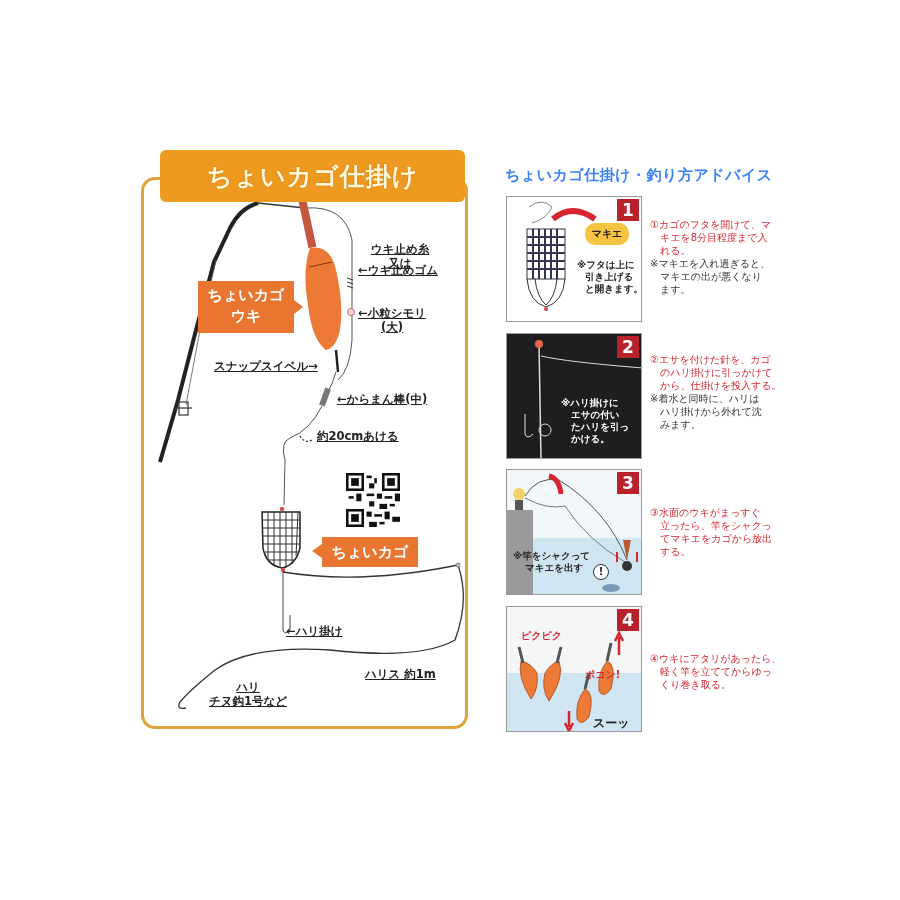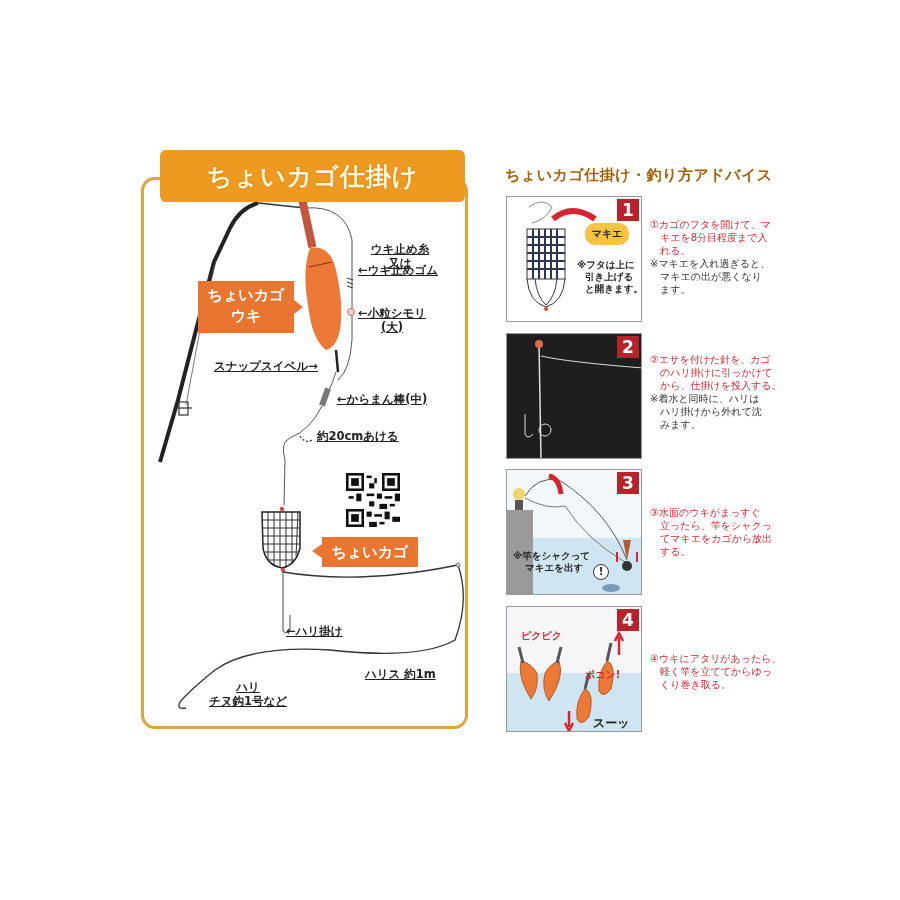--- a/index.html
+++ b/index.html
@@ -15,21 +15,21 @@
     text-shadow:0 0 2px #c97500; }
   .diagram-svg { left:140px; top:190px; width:340px; height:540px; }
   .lbl { font-size:11.5px; font-weight:bold; color:#222; white-space:nowrap; line-height:14px;text-decoration:underline; }
   .lbl.center { text-align:center; }
   .callout { background:#e87530; color:#fff; font-weight:bold; text-align:center; }
   .callout-float { left:198px; top:281px; width:96px; height:52px; font-size:15px; line-height:21px;
     padding-top:4px; box-sizing:border-box; }
   .callout-kago { left:322px; top:537px; width:96px; height:30px; font-size:15px; line-height:30px; }
   .qr { left:345px; top:473px; width:56px; height:54px; }
   
-  .right-title { left:505px; top:166px; font-size:15px; font-weight:bold; color:#a16207; white-space:nowrap; letter-spacing:0.5px; }
+  .right-title { left:505px; top:166px; font-size:15px; font-weight:bold; color:#3b82f6; white-space:nowrap; letter-spacing:0.5px; }
   .step-panel { left:506px; width:136px; height:126px; border:1.5px solid #9a9a9a; box-sizing:border-box; overflow:hidden; }
   .step-num { right:2px; top:2px; width:22px; height:22px; background:#b8222a; color:#fff;
     font-weight:bold; font-size:17px; text-align:center; line-height:22px; }
   .step-desc { left:650px; width:150px; font-size:10px; line-height:13px; font-weight:normal; }
   .step-desc .red { color:#d8242f; }
   .step-desc .note { color:#333; }
   .panel-note { font-size:9.5px; font-weight:bold; line-height:12px; white-space:nowrap; }
 </style>
 </head>
 <body>
@@ -173,20 +173,26 @@
 </div>
 
 <div class="abs step-panel" style="top:333px;background:#1e1e1e;">
   <svg class="abs" style="left:0;top:0;" width="136" height="126">
     <line x1="32" y1="8" x2="34" y2="126" stroke="#ddd" stroke-width="1.5"></line>
     <circle cx="32" cy="10" r="4" fill="#e7674a"></circle>
     <path d="M34 22 Q60 28 136 34" stroke="#ddd" fill="none"></path>
     <path d="M18 80 L18 100 Q20 106 26 100" stroke="#ddd" fill="none"></path>
     <circle cx="38" cy="96" r="6" stroke="#ddd" fill="none"></circle>
   </svg>
+  <div class="abs panel-note" style="left:54px;top:63px;color:#fff;">
+    <div>※ハリ掛けに</div>
+    <div style="padding-left:10px;">エサの付い</div>
+    <div style="padding-left:10px;">たハリを引っ</div>
+    <div style="padding-left:10px;">かける。</div>
+  </div>
   <div class="abs step-num">2</div>
 </div>
 <div class="abs step-desc" style="top:353px;">
   <div class="red">②エサを付けた針を、カゴ</div>
   <div class="red" style="padding-left:10px;">のハリ掛けに引っかけて</div>
   <div class="red" style="padding-left:10px;">から、仕掛けを投入する。</div>
   <div class="note">※着水と同時に、ハリは</div>
   <div class="note" style="padding-left:10px;">ハリ掛けから外れて沈</div>
   <div class="note" style="padding-left:10px;">みます。</div>
 </div>

